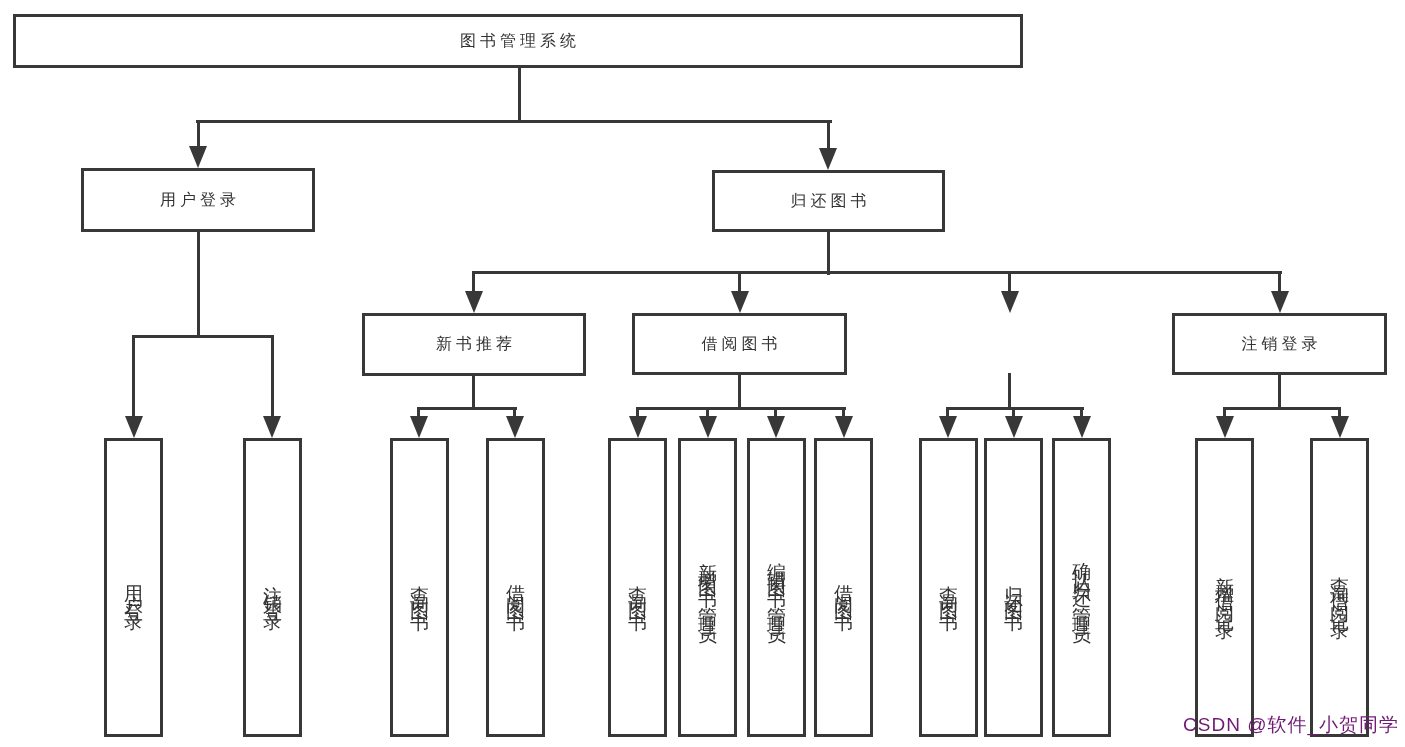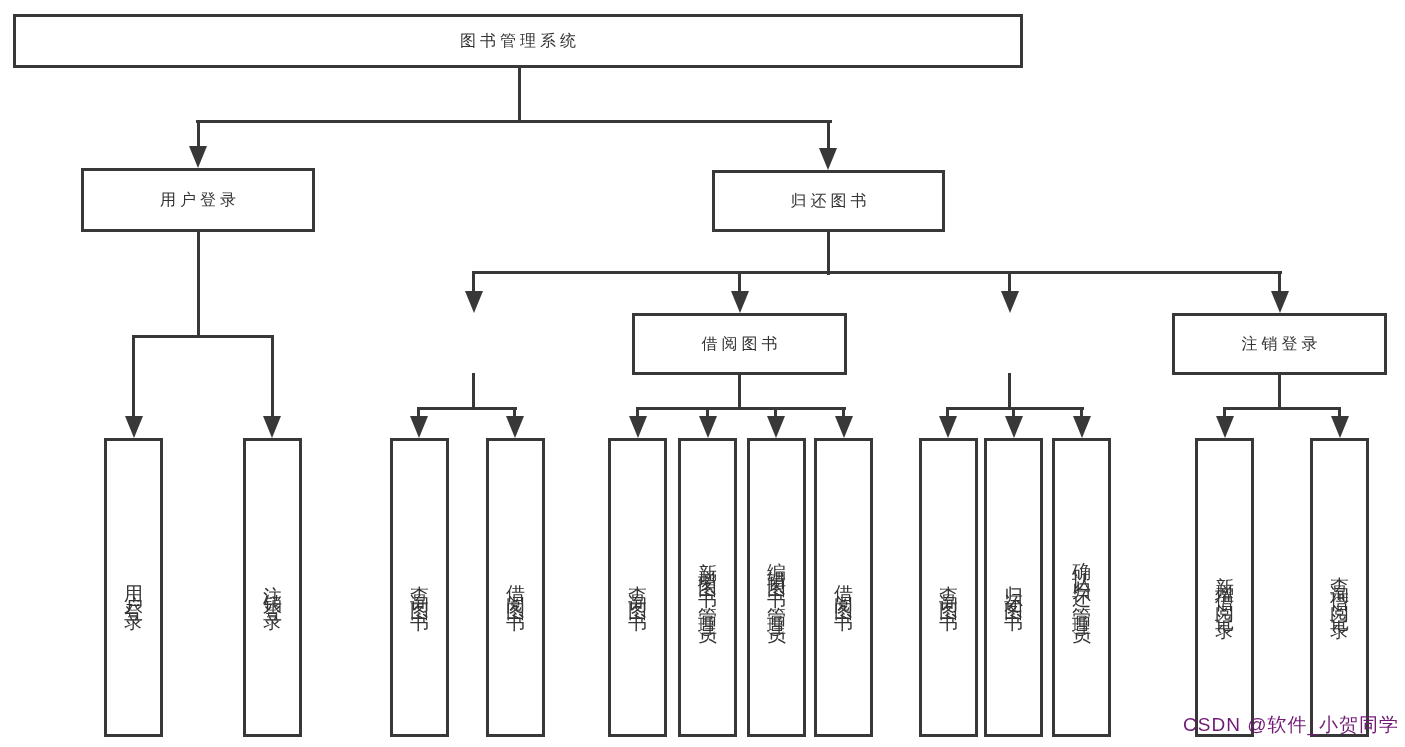--- a/index.html
+++ b/index.html
@@ -97,20 +97,23 @@
     <span class="lbl">图书管理系统</span>
   </div>
 
   <div class="node" style="left:81px;top:168px;width:234px;height:64px">
     <span class="lbl">用户登录</span>
   </div>
   <div class="node" style="left:712px;top:170px;width:233px;height:62px">
     <span class="lbl">归还图书</span>
   </div>
 
+  <div class="node" style="left:362px;top:313px;width:224px;height:63px">
+    <span class="lbl">新书推荐</span>
+  </div>
   <div class="node" style="left:632px;top:313px;width:215px;height:62px">
     <span class="lbl">借阅图书</span>
   </div>
   <div class="node" style="left:1172px;top:313px;width:215px;height:62px">
     <span class="lbl">注销登录</span>
   </div>
 
   <div class="node leaf" style="left:104px;top:438px">
     <span class="vtext">用户登录</span>
   </div>

